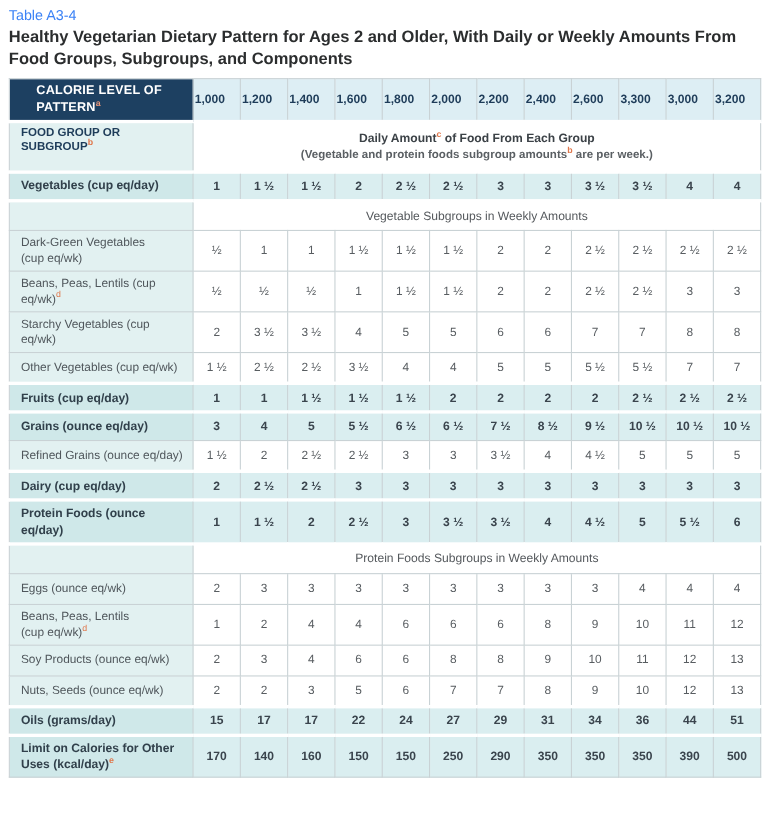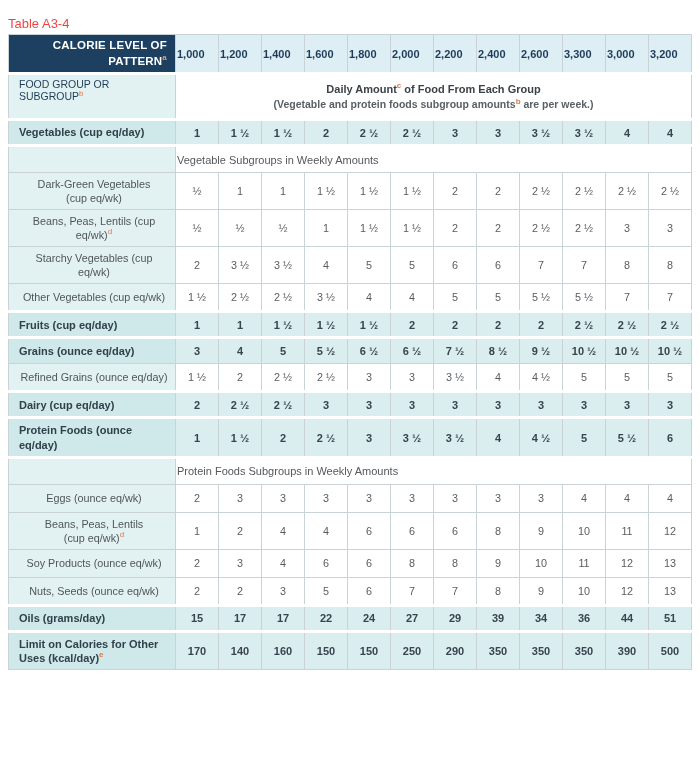--- a/index.html
+++ b/index.html
@@ -1,48 +1,49 @@
 <!DOCTYPE html>
 <html style="--navy: #1d4061; --header_blue: #ddeef4; --header_text: #1e3c59; --teal_label: #cfe8e9; --teal_value: #daeef0; --sub_label_teal: #e2f1f1; --orange: #e0764a; --border: #c9d2d5;"><head>
 <meta charset="utf-8">
 <style>
   html,body{margin:0;padding:0;background:#ffffff;}
   body{width:700px;height:760px;overflow:hidden;font-family:"Liberation Sans",sans-serif;-webkit-font-smoothing:antialiased;}
   .page{padding:3px 8px 0 8px;}
-  .table-label{font-size:13px;color:#ef4444;margin:13px 0 3px 0;}
+  .table-label{font-size:13px;color:#3b82f6;margin:3px 0 3px 0;}
   .doc-title{font-size:15px;font-weight:bold;color:#2b2d2e;line-height:1.3;margin:0 0 8px 0;max-width:684px;}
   table{border-collapse:collapse;width:684px;table-layout:fixed;}
   col.c-label{width:167px;}
   td,th{border:1px solid #c9d2d5;box-sizing:border-box;vertical-align:middle;}
   tr.gap td,tr.gap th{border-top:3px solid #ffffff;}
   thead tr.gap th,thead tr.gap td{border-top:3px solid #ffffff;}
 
-  th.navy{background:var(--navy);color:#ffffff;font-size:11.5px;font-weight:bold;text-align:right;line-height:1.35;letter-spacing:.2px;padding:3px 8px;height:34px;}
+  th.navy{background:var(--navy);color:#ffffff;font-size:11.5px;font-weight:bold;text-align:left;line-height:1.35;letter-spacing:.2px;padding:3px 24px;height:34px;}
   td.cal{background:var(--header_blue);color:var(--header_text);font-weight:bold;font-size:11px;text-align:left;height:34px;}
-  th.fg{background:var(--sub_label_teal);color:var(--header_text);font-size:10.5px;font-weight:normal;text-align:left;padding:3px 6px 16px 10px;height:32px;}
+  th.fg{background:var(--sub_label_teal);color:var(--header_text);font-size:10.5px;font-weight:bold;text-align:left;padding:3px 6px 16px 10px;height:32px;}
   td.daily{background:#ffffff;text-align:center;padding:3px 8px;}
   td.daily .l1{font-size:11px;font-weight:bold;color:#3c4247;display:block;line-height:1.35;}
   td.daily .l2{font-size:10.5px;color:#5a5f63;display:block;line-height:1.35;font-weight:bold;}
 
   td.label-major{background:var(--teal_label);font-weight:bold;color:#31404b;font-size:11px;text-align:left;padding:4px 6px 4px 10px;line-height:1.3;}
   td.val-major{background:var(--teal_value);font-weight:bold;color:#3a444d;font-size:11px;text-align:center;}
   tr.major{height:26px;}
-  td.label-sub{background:var(--sub_label_teal);color:#4f565b;font-size:10.8px;text-align:center;padding:4px 6px 4px 10px;line-height:1.3;}
+  td.label-sub{background:var(--sub_label_teal);color:#4f565b;font-size:10.8px;text-align:left;padding:4px 6px 4px 10px;line-height:1.3;}
   td.val-sub{background:#ffffff;color:#585d61;font-size:10.8px;text-align:center;}
   tr.sub{height:28px;}
   tr.span{height:27px;}
-  td.span-text{background:#ffffff;color:#54585c;font-size:11px;text-align:left;}
+  td.span-text{background:#ffffff;color:#54585c;font-size:11px;text-align:center;}
   sup{color:var(--orange);font-size:8px;line-height:0;}
   th.navy sup{color:#e8977a;}
 </style>
 </head>
 <body>
 
 <div class="page">
   <div class="table-label">Table A3-4</div>
+  <h1 class="doc-title">Healthy Vegetarian Dietary Pattern for Ages 2 and Older, With Daily or Weekly Amounts From Food Groups, Subgroups, and Components</h1>
 
   <table>
     <colgroup>
       <col class="c-label">
       <col>
         <col>
         <col>
         <col>
         <col>
         <col>
@@ -302,21 +303,21 @@
         </tr>
         <tr class="major gap">
           <td class="label-major">Oils (grams/day)</td>
           <td class="val-major">15</td>
           <td class="val-major">17</td>
           <td class="val-major">17</td>
           <td class="val-major">22</td>
           <td class="val-major">24</td>
           <td class="val-major">27</td>
           <td class="val-major">29</td>
-          <td class="val-major">39</td>
+          <td class="val-major">31</td>
           <td class="val-major">34</td>
           <td class="val-major">36</td>
           <td class="val-major">44</td>
           <td class="val-major">51</td>
         </tr>
         <tr class="major gap">
           <td class="label-major">Limit on Calories for Other<br>Uses (kcal/day)<sup>e</sup></td>
           <td class="val-major">170</td>
           <td class="val-major">140</td>
           <td class="val-major">160</td>

